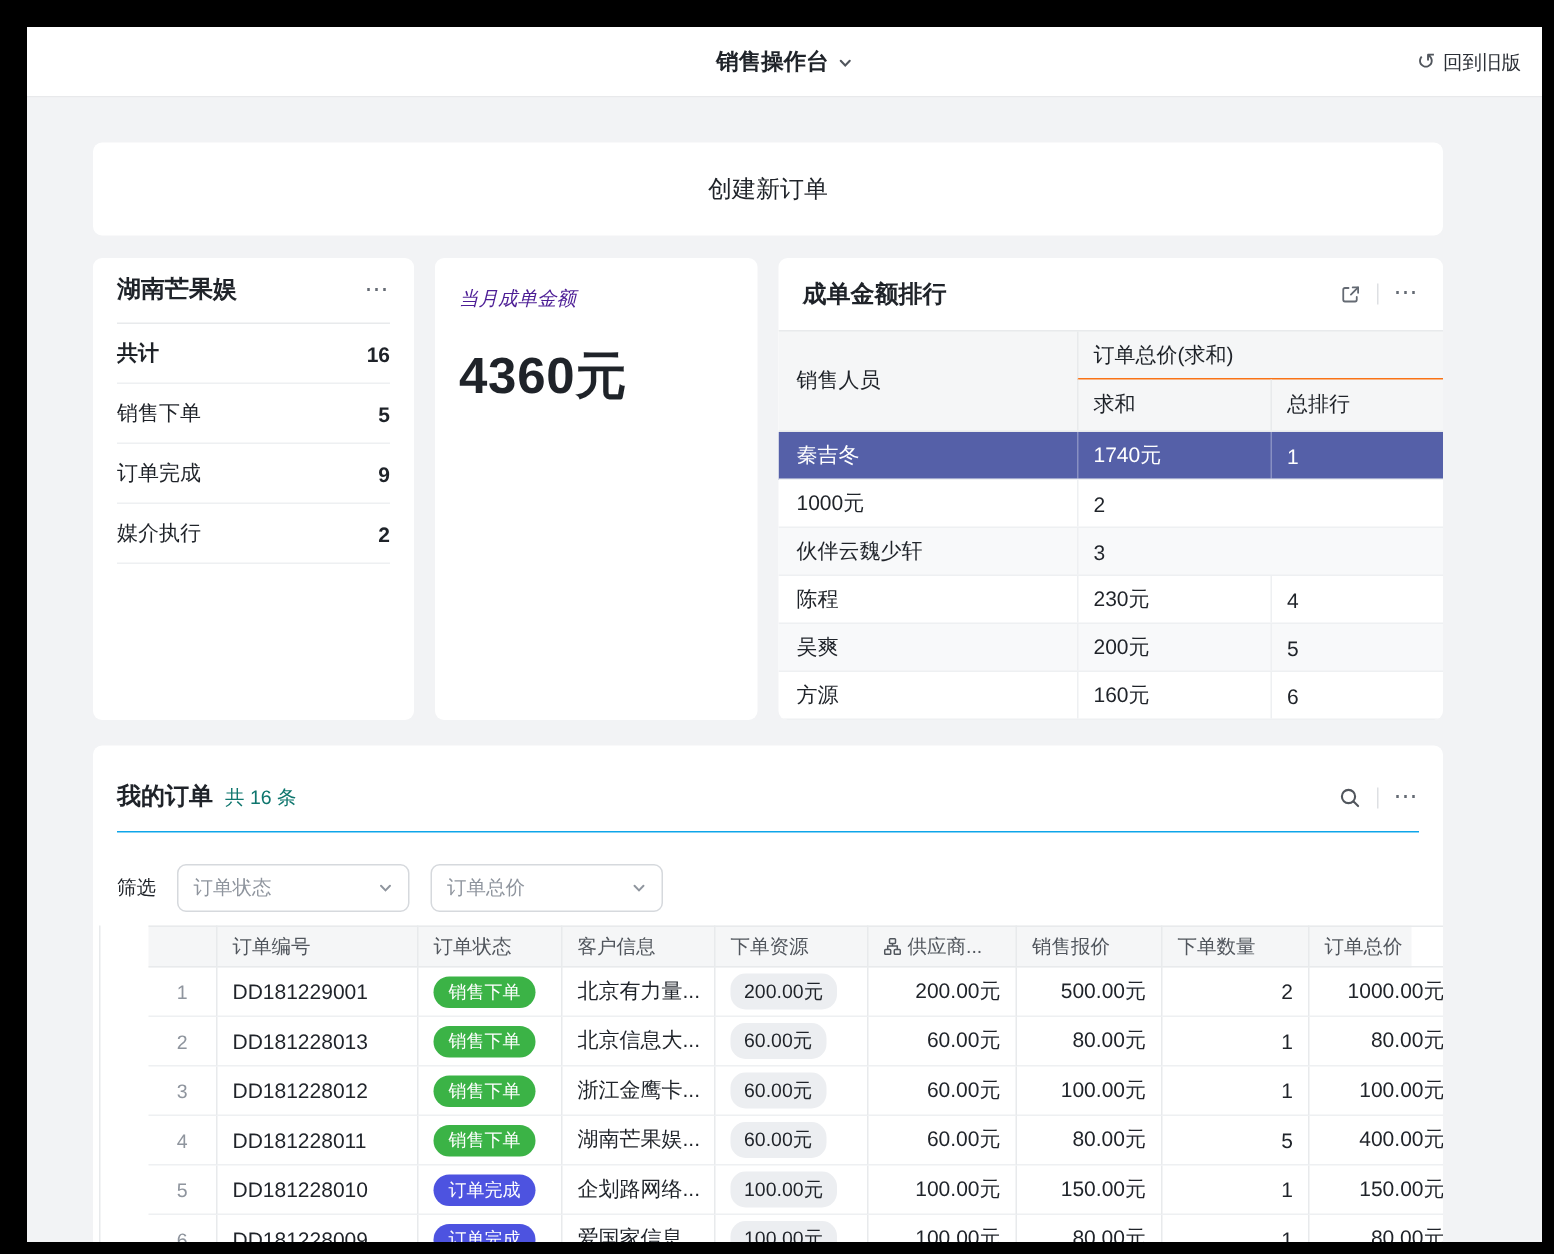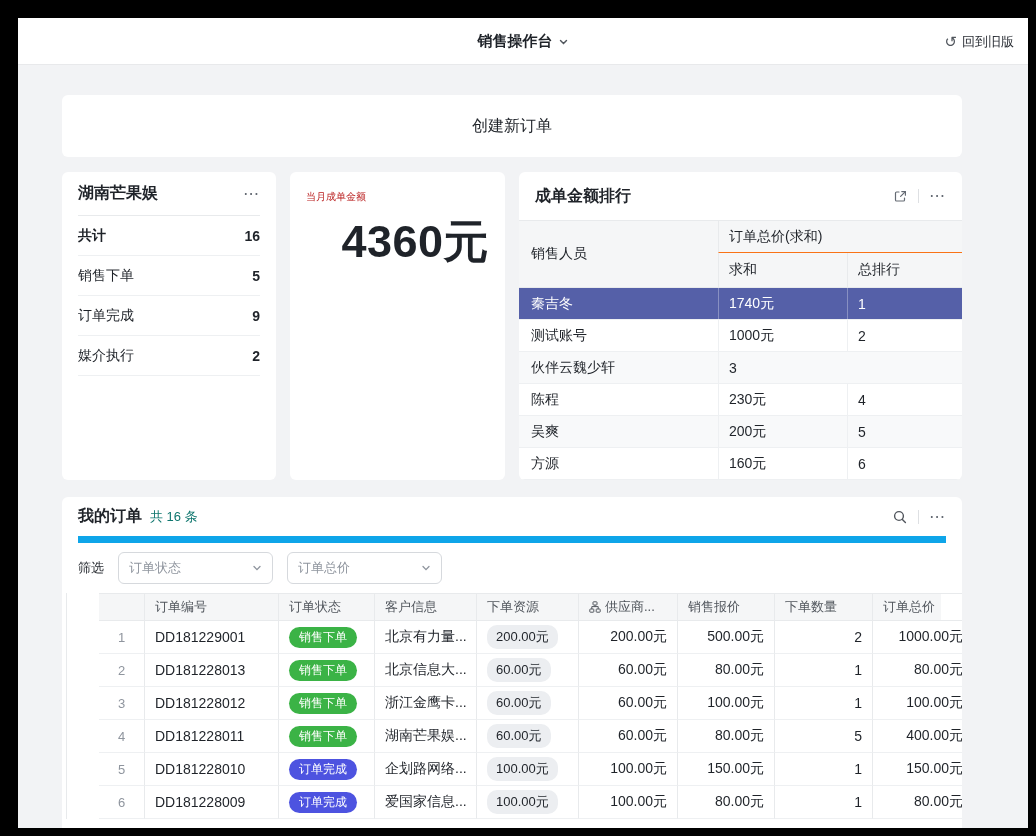--- a/index.html
+++ b/index.html
@@ -32,22 +32,22 @@
   .cs-header { margin:0 16px; height:44px; display:flex; align-items:center;
     justify-content:space-between; border-bottom:1px solid #e8eaec; }
   .cs-row { margin:0 16px; height:40px; display:flex; align-items:center;
     justify-content:space-between; border-bottom:1px solid #eef0f2; font-size:14px; }
   .cs-row .val { font-weight:600; }
   .cs-row.bold { font-weight:700; }
   .cs-row.bold .val { font-weight:700; }
 
   
   .card-amount { width:215px; padding:18px 16px; }
-  .amount-label { font-size:10px; color:#b91c1c; }
-  .amount-value { margin-top:8px; font-size:45px; font-weight:700; letter-spacing:.5px;text-align:right; }
+  .amount-label { font-size:13px; color:#4c1d95;font-style:italic; }
+  .amount-value { margin-top:20px; font-size:34px; font-weight:700; letter-spacing:.5px; }
 
   
   .card-ranking { flex:1; min-width:0; display:flex; flex-direction:column; }
   .cr-header { margin:0 16px; height:50px; display:flex; align-items:center; justify-content:space-between; }
   .cr-actions { display:flex; align-items:center; gap:10px; }
   .rank-header { display:grid; grid-template-columns:199px 129px 1fr; grid-template-rows:32px 34px;
     background:#f5f6f7; border-top:1px solid #e8eaec; border-bottom:1px solid #e8eaec; font-size:14px; }
   .rh-person { grid-row:1/3; display:flex; align-items:center; padding:0 12px; }
   .rh-group { grid-column:2/4; border-left:1px solid #e8eaec; border-bottom:1px solid #f97316;
     display:flex; align-items:center; padding:0 10px; }
@@ -55,22 +55,22 @@
   .rank-row { display:grid; grid-template-columns:199px 129px 1fr; height:32px;
     border-bottom:1px solid #eef0f2; font-size:14px; cursor:pointer; }
   .rank-rows .rank-row:nth-child(odd) { background:#f8f9fa; }
   .rank-row > div { display:flex; align-items:center; padding:0 12px; }
   .rank-row > div + div { border-left:1px solid #eef0f2; padding:0 10px; }
   .rank-row.highlight { background:#5560A8 !important; color:#fff; font-weight:500; }
   .rank-row.highlight > div + div { border-left:1px solid rgba(255,255,255,.3); }
 
   
   .orders-card { height:420px; }
-  .oc-header { margin:0 16px; height:46px; display:flex; align-items:center;
-    justify-content:space-between; border-bottom:7px solid #0ea5e9; }
+  .oc-header { margin:12px 16px; height:46px; display:flex; align-items:center;
+    justify-content:space-between; border-bottom:1px solid #0ea5e9; }
   .oc-title-wrap { display:flex; align-items:baseline; gap:8px; }
   .oc-count { font-size:13px; color:#0f766e; }
   .oc-actions { display:flex; align-items:center; gap:10px; }
 
   .filter-row { display:flex; align-items:center; gap:14px; padding:9px 16px; }
   .filter-label { font-size:13px; }
   .select { width:155px; height:32px; background:#fff; border:1px solid #d6d9dd; border-radius:6px;
     display:flex; align-items:center; justify-content:space-between; padding:0 10px;
     font-size:13px; color:#8f959e; cursor:pointer; }
 
@@ -162,21 +162,20 @@
           <div class="rh-sub">求和</div>
           <div class="rh-sub">总排行</div>
         </div>
         <div class="rank-rows">
           <div class="rank-row highlight">
             <div>秦吉冬</div>
             <div>1740元</div>
             <div>1</div>
           </div>
           <div class="rank-row">
-            <div>测试账号</div>
             <div>1000元</div>
             <div>2</div>
           </div>
           <div class="rank-row">
             <div>伙伴云魏少轩</div>
             <div>3</div>
           </div>
           <div class="rank-row">
             <div>陈程</div>
             <div>230元</div>

